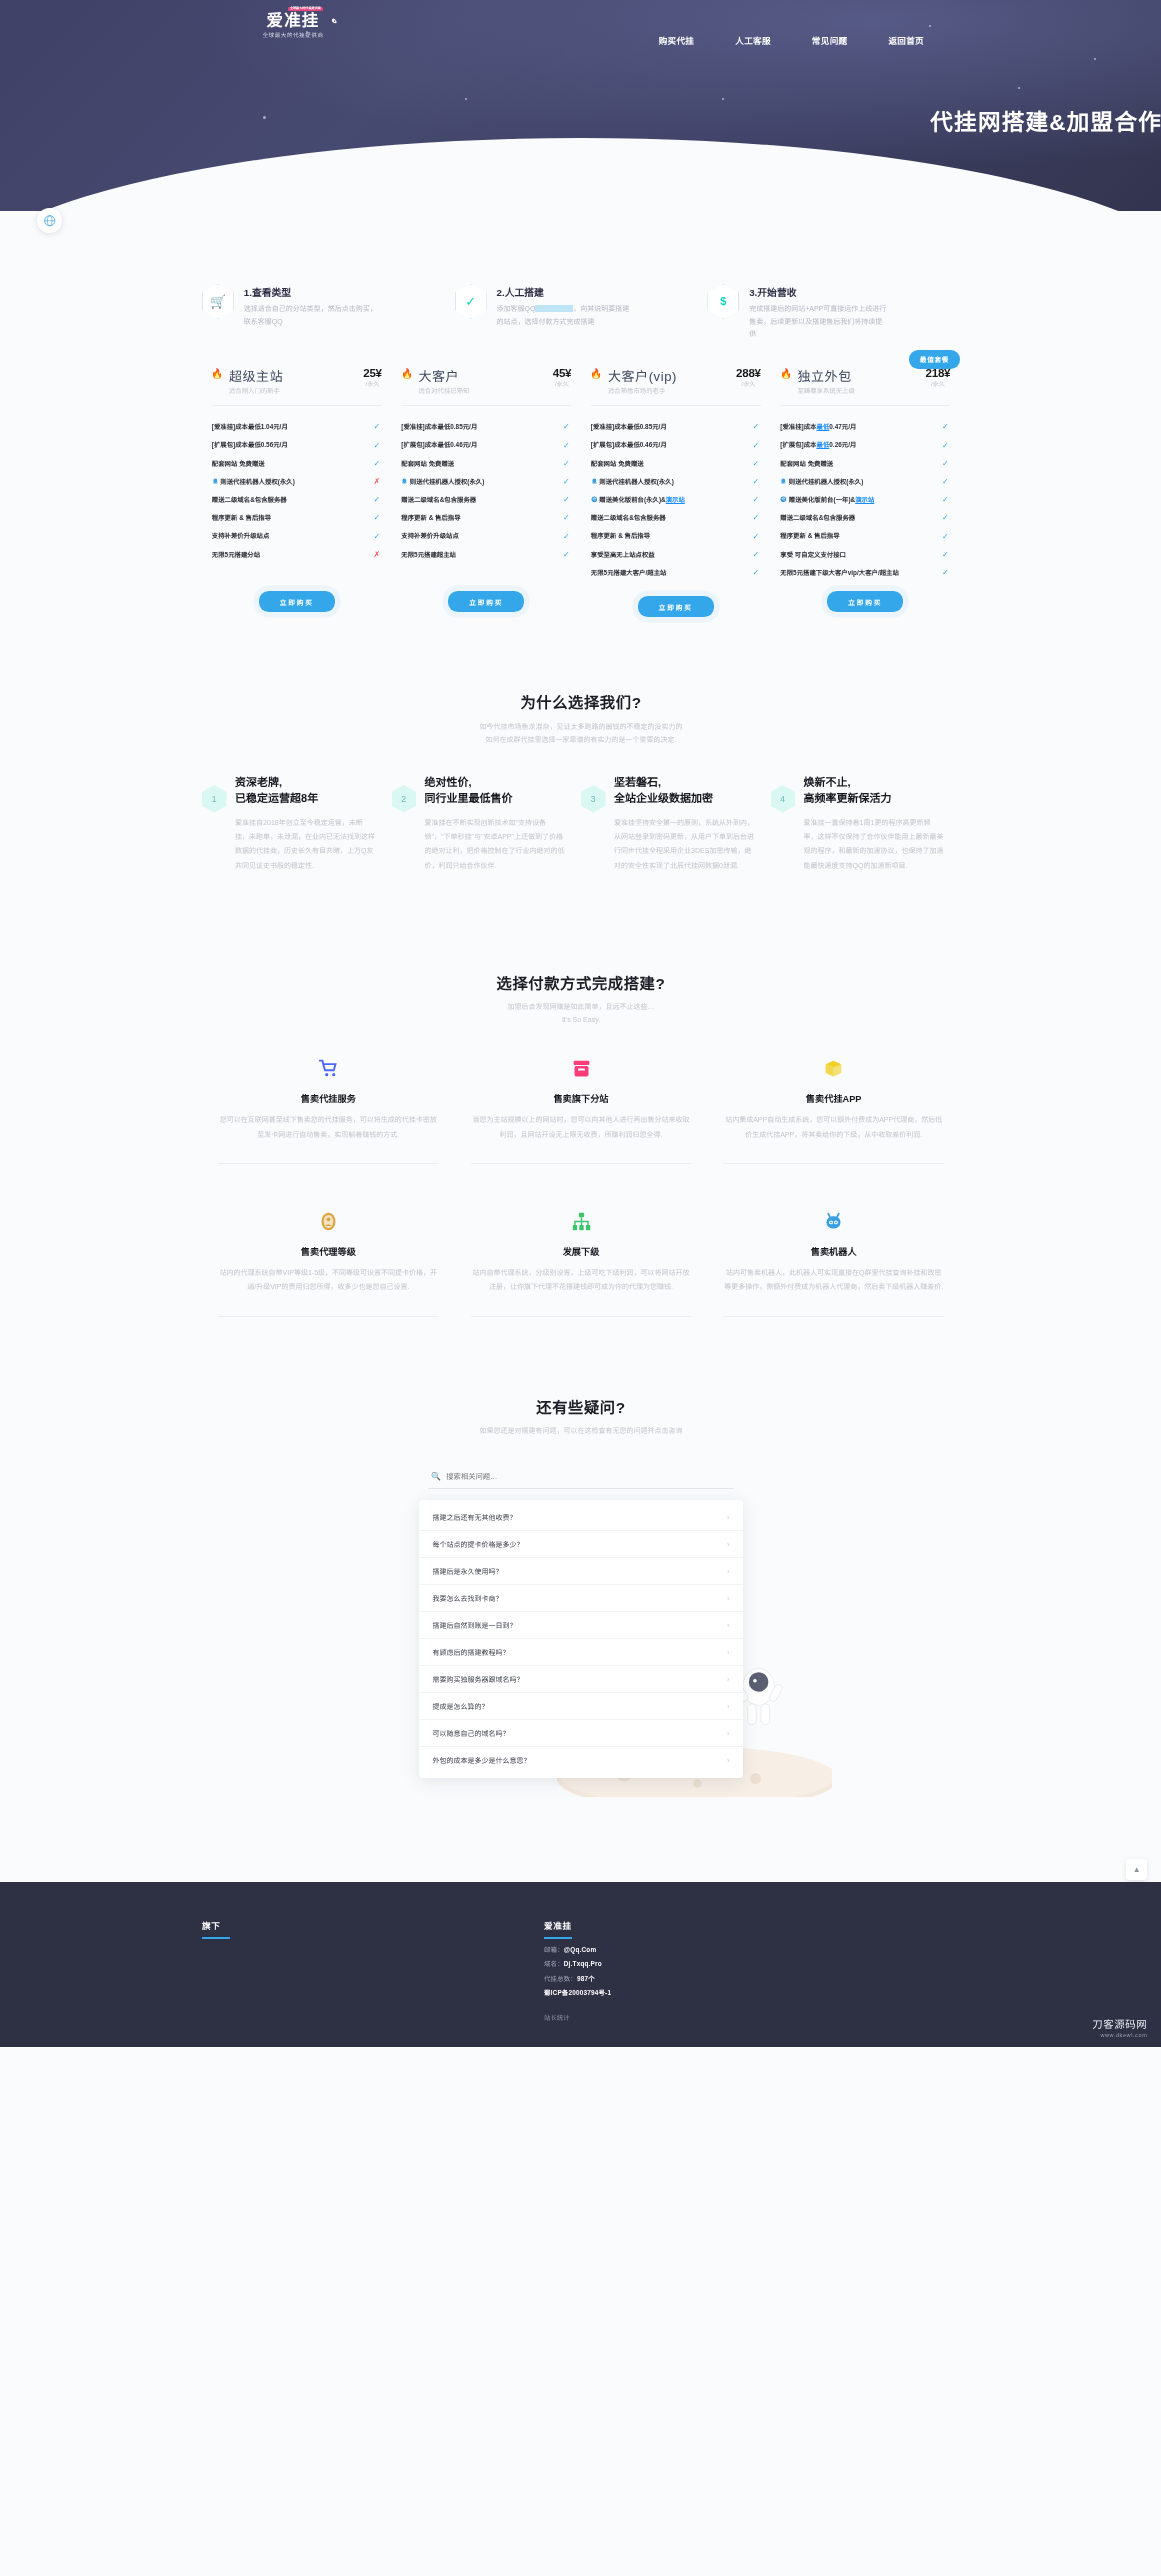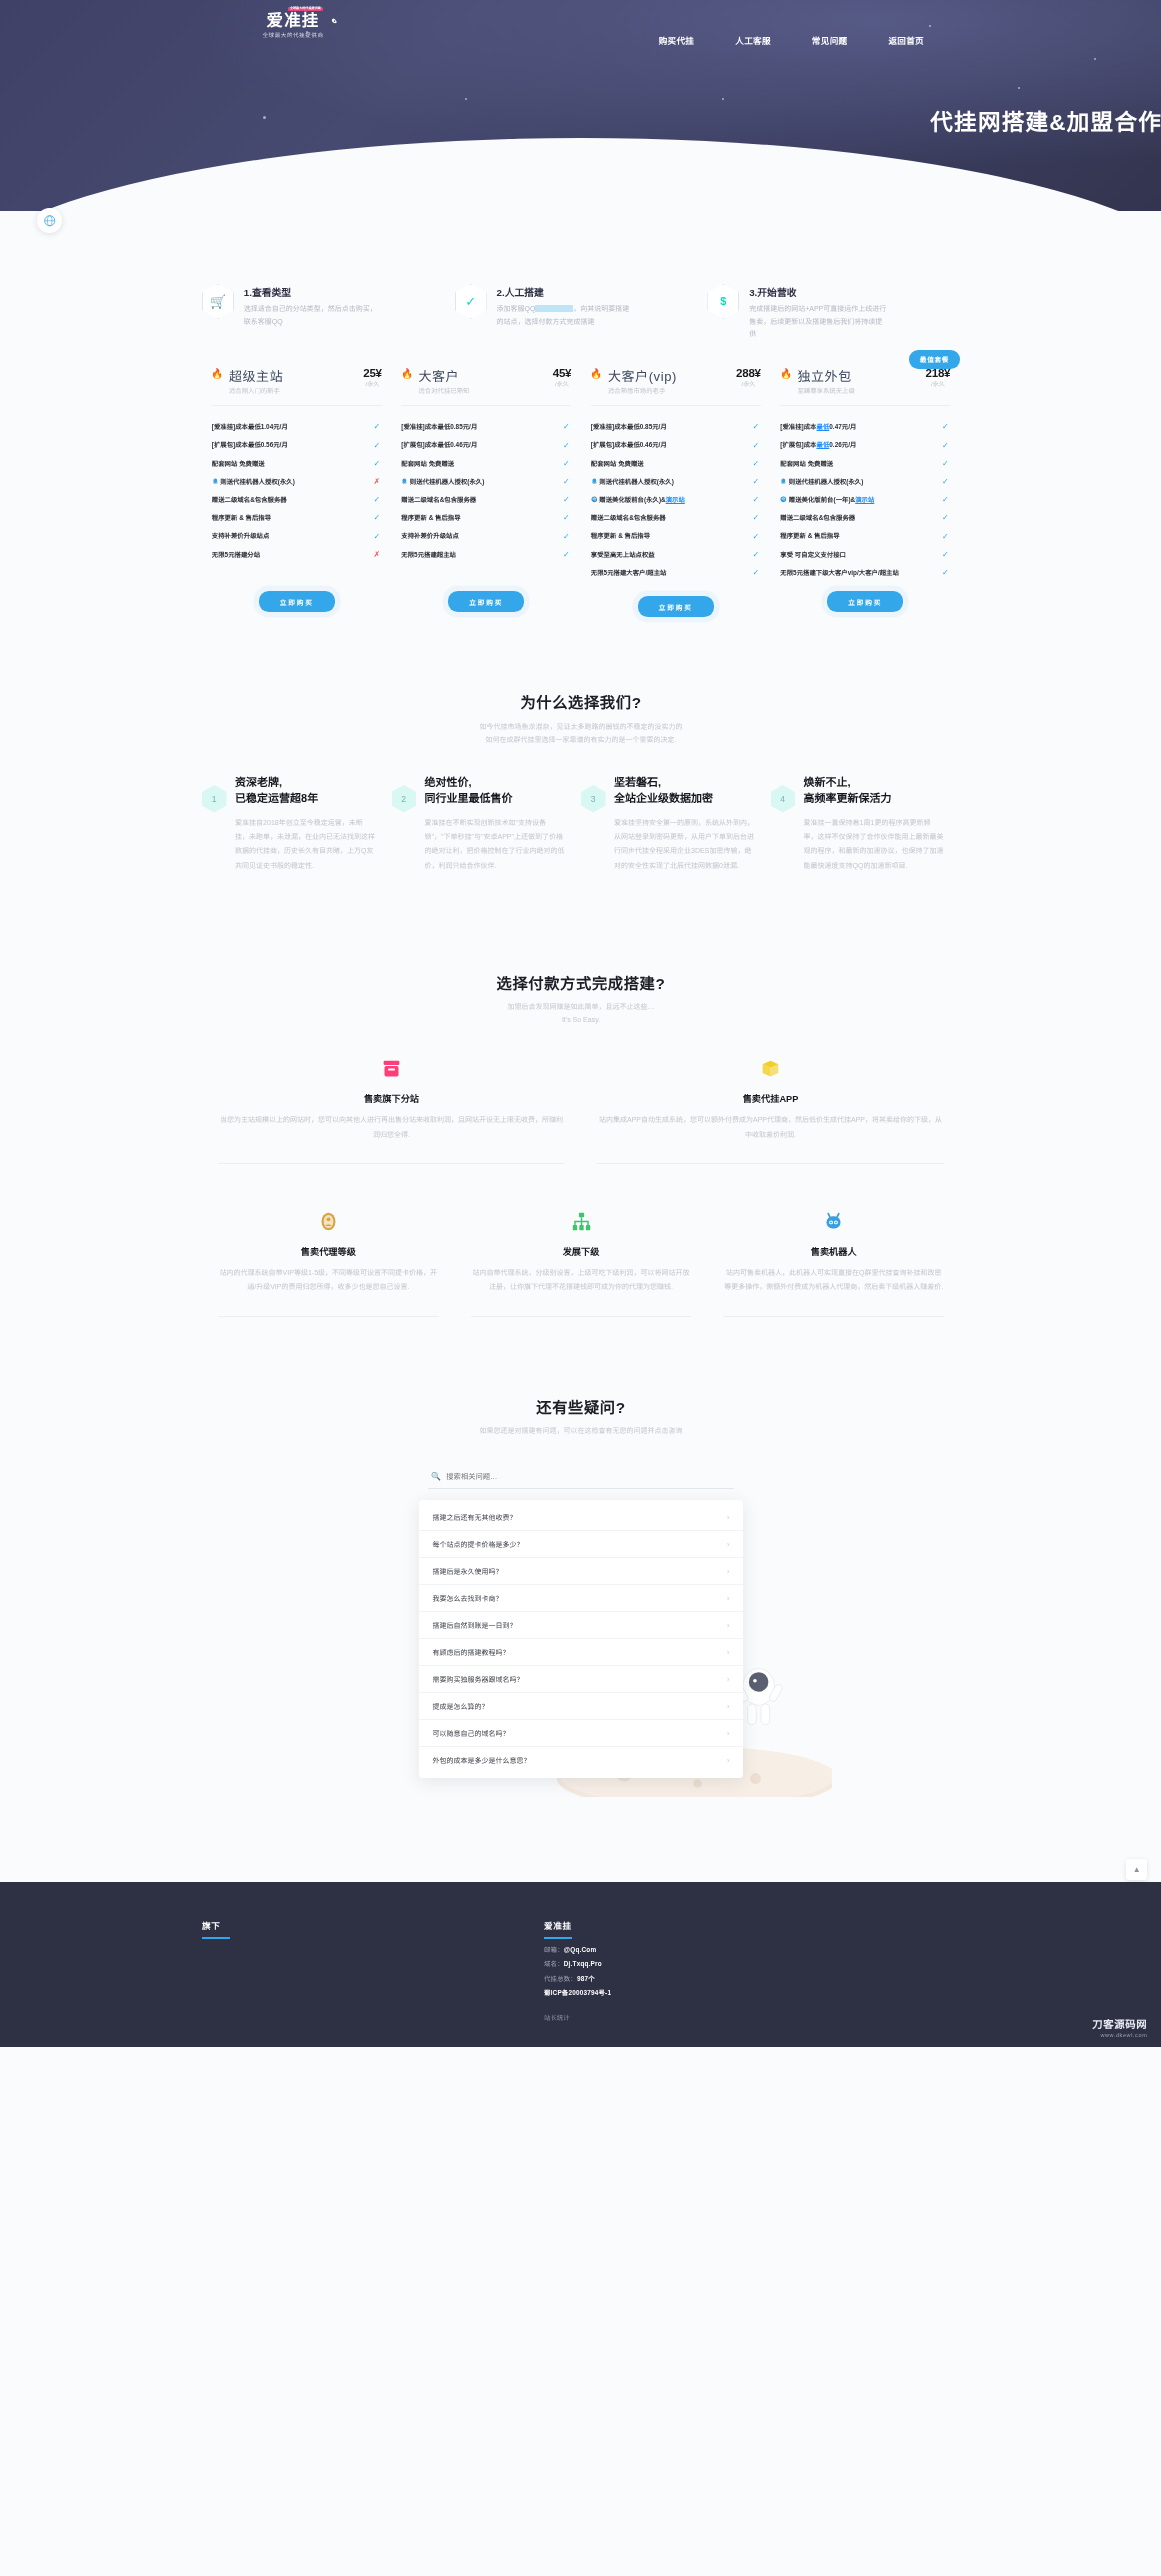--- a/index.html
+++ b/index.html
@@ -172,21 +172,21 @@
   }
   .footer-inner { width:758px; margin:0 auto; display:flex; }
   .fcol1 { width:342px; }
   .fcol2 { flex:1; }
   .f-title { font-size:8.6px; color:#fff; font-weight:bold; letter-spacing:0.6px; }
   .f-underline { width:28px; height:1.8px; background:#33a7ea; margin-top:6.1px; }
   .f-line { font-size:6.4px; color:#9fa3b4; margin-top:5.5px; letter-spacing:0.2px; }
   .f-line b { color:#fff; font-weight:bold; }
   .f-stat { font-size:6.4px; color:#8d91a3; margin-top:16px; }
   .watermark { position:absolute; right:14.7px; bottom:8.6px; text-align:right; }
-  .wm1 { color:#e8eaf2; font-size:10.4px; font-weight:bold; letter-spacing:0.6px; }
+  .wm1 { color:#e8eaf2; font-size:10.4px; font-weight:normal; letter-spacing:0.6px; }
   .wm2 { color:#9aa0b2; font-size:5.5px; letter-spacing:0.6px; margin-top:1.2px; }
   .back-top {
     position:absolute; right:14.7px; top:-23px; width:21px; height:21px; background:#fff;
     border-radius:2.4px; box-shadow:0 1.2px 4.9px rgba(0,0,0,.10);
     display:flex; align-items:center; justify-content:center; color:#8d93a1; font-size:8px;
   }
 </style>
 </head>
 <body>
 
@@ -534,20 +534,31 @@
           </div>
         </div>
       </div>
   </div>
 
   <div class="monet">
     <div class="section-title">选择付款方式完成搭建?</div>
     <div class="section-sub">加盟后会发现网赚是如此简单，且远不止这些…</div>
     <div class="monet-sub2">It's So Easy.</div>
     <div class="monet-grid" id="monet-row1">
+        <div class="monet-card">
+          <div class="monet-ico">
+            <svg width="21" height="21" viewBox="0 0 24 24">
+              <path d="M2 3h3l3 11h10l2-7H7" fill="none" stroke="#4a67ff" stroke-width="2.2" stroke-linecap="round"></path>
+              <circle cx="10" cy="19" r="1.8" fill="#4a67ff"></circle>
+              <circle cx="18" cy="19" r="1.8" fill="#4a67ff"></circle>
+            </svg>
+          </div>
+          <div class="monet-title">售卖代挂服务</div>
+          <div class="monet-desc">您可以在互联网甚至线下售卖您的代挂服务，可以将生成的代挂卡密放至发卡网进行自动售卖，实现躺着赚钱的方式.</div>
+        </div>
         <div class="monet-card">
           <div class="monet-ico">
             <svg width="21" height="21" viewBox="0 0 24 24">
               <rect x="3" y="3" width="18" height="5" rx="1.5" fill="#ff3d79"></rect>
               <rect x="4" y="9" width="16" height="12" rx="2" fill="#ff3d79"></rect>
               <rect x="8" y="12" width="8" height="2.4" rx="1" fill="#ffffff"></rect>
             </svg>
           </div>
           <div class="monet-title">售卖旗下分站</div>
           <div class="monet-desc">当您为主站规模以上的网站时，您可以向其他人进行再出售分站来收取利润，且网站开设无上限无收费，所赚利润归您全得.</div>

